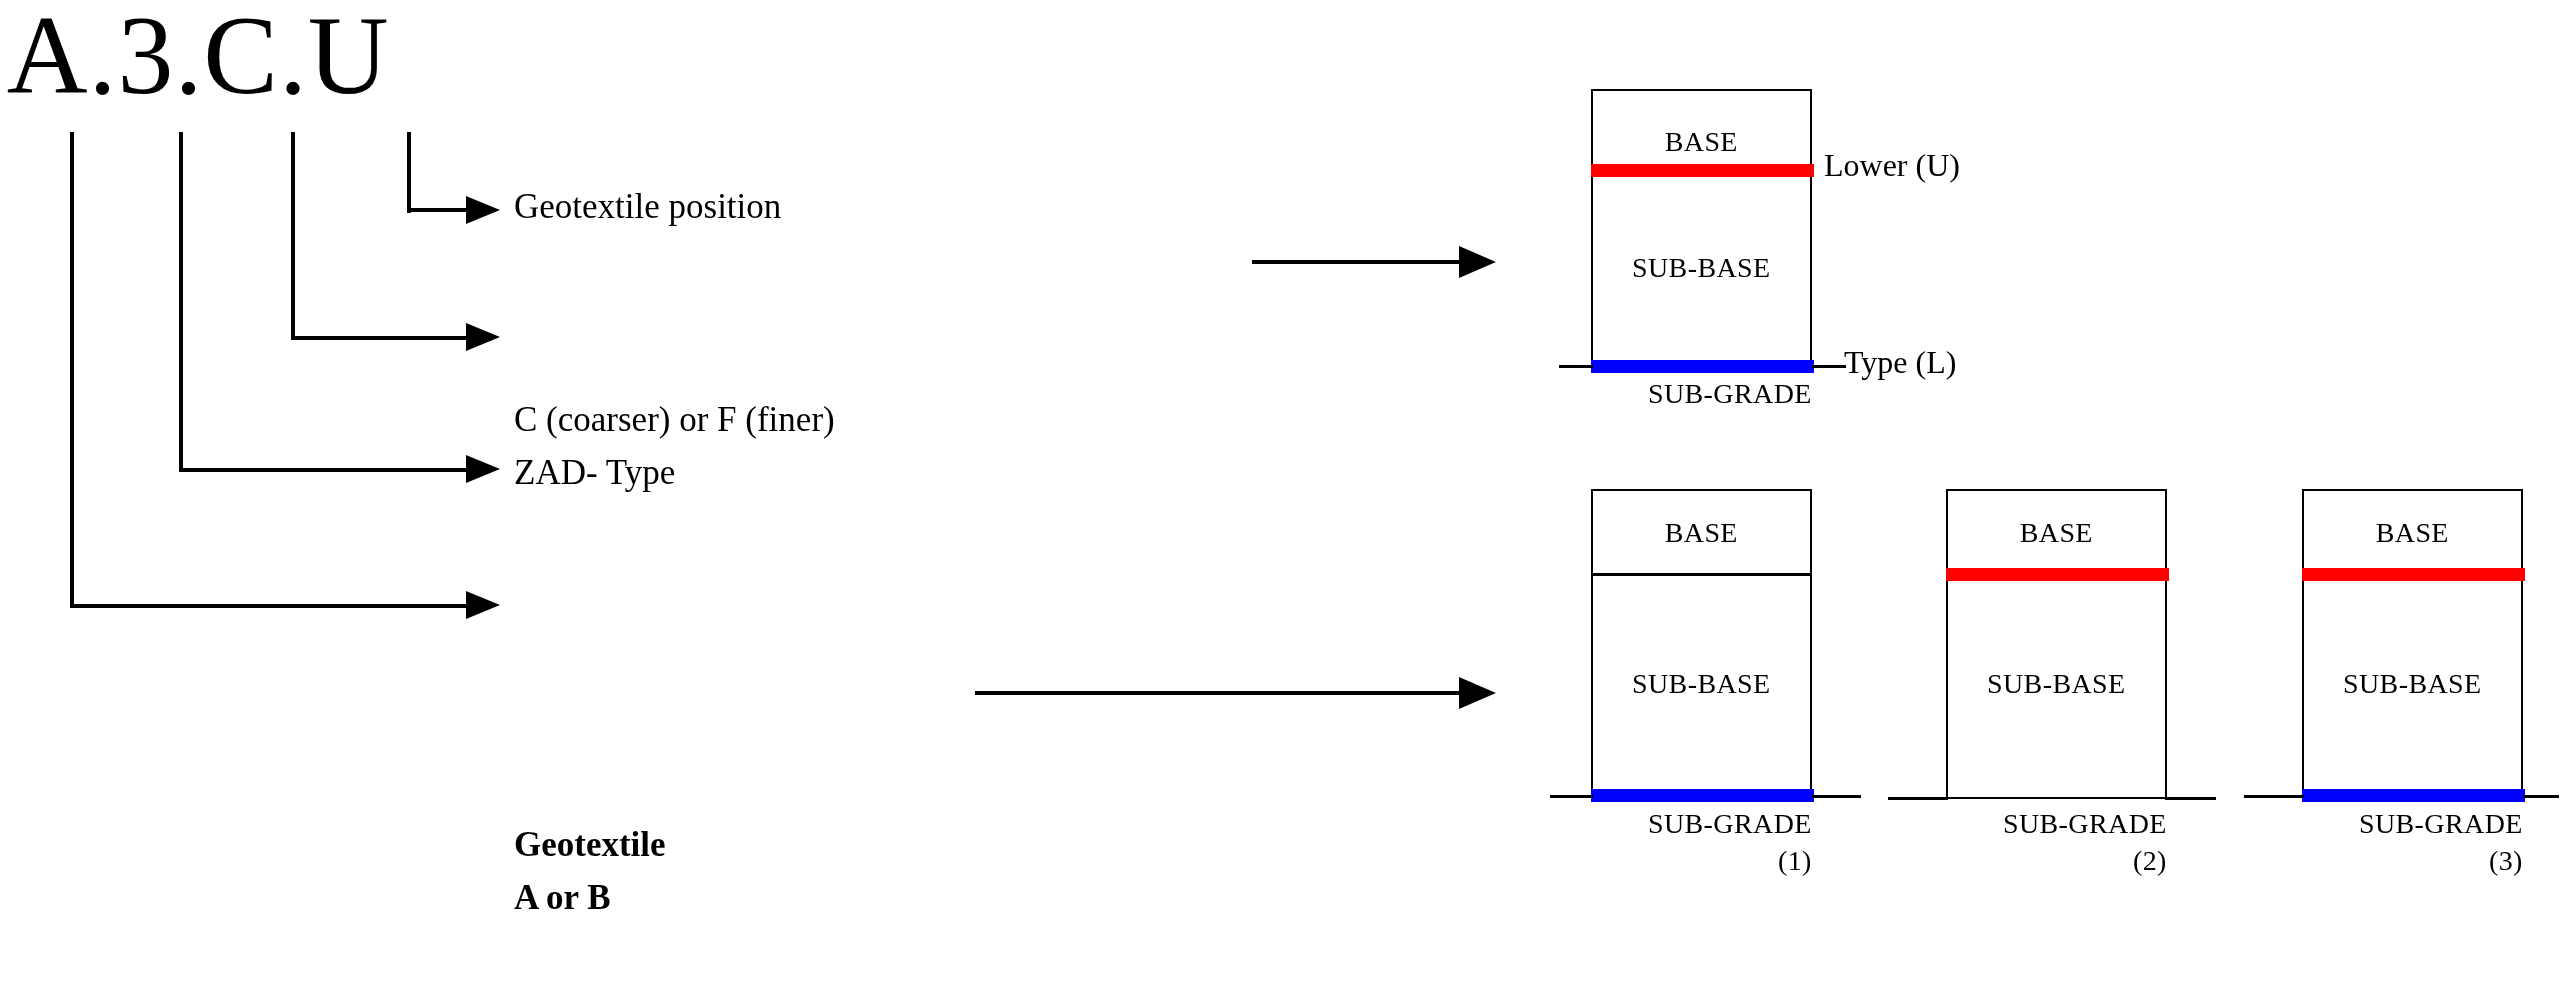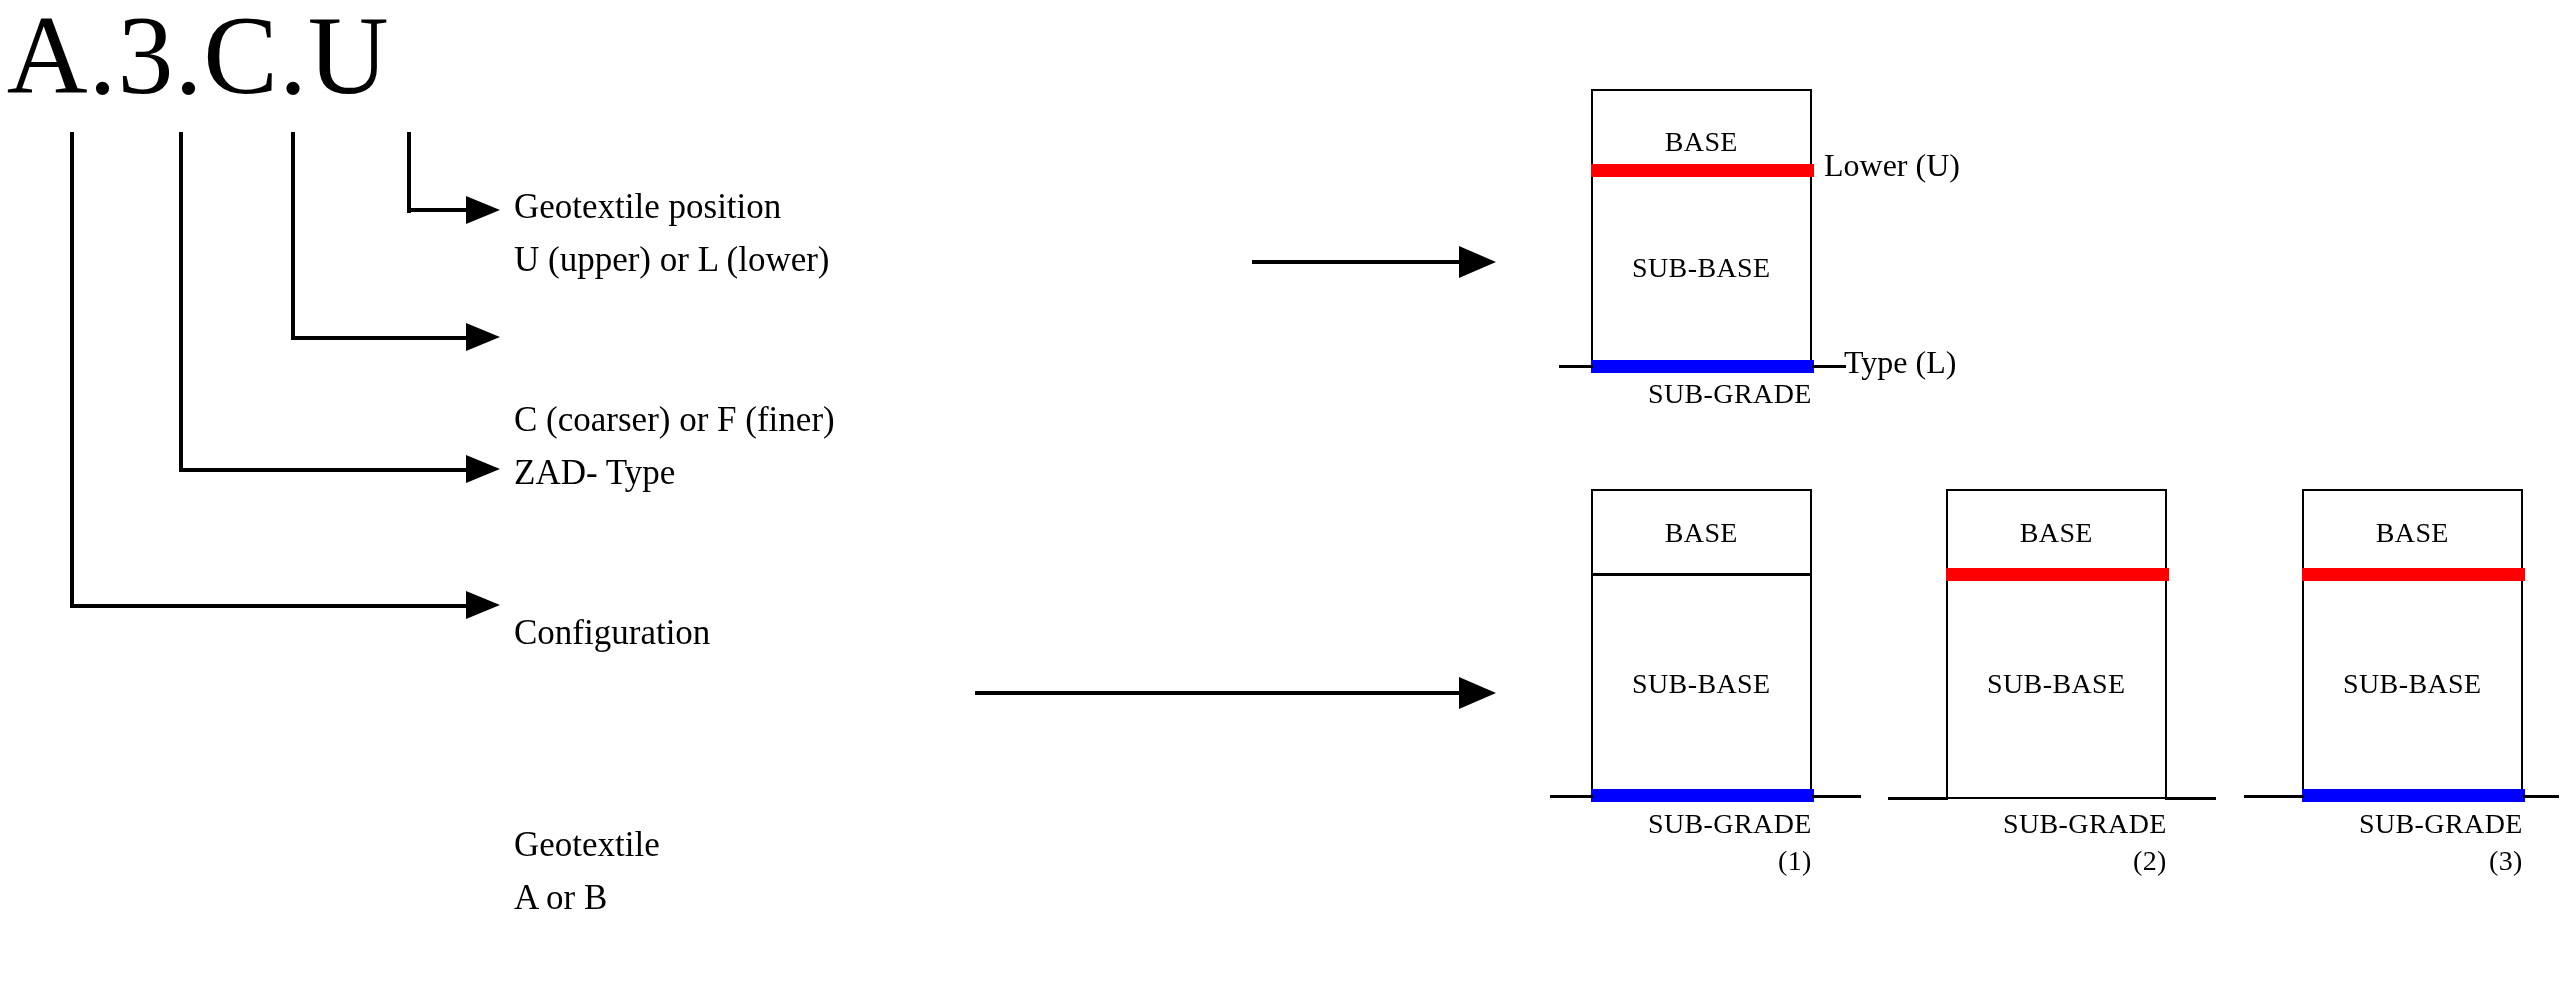--- a/index.html
+++ b/index.html
@@ -140,33 +140,31 @@
   <div class="leader-v" style="left:179px; top:132px; height:340px;"></div>
   <div class="leader-h" style="left:179px; top:468px; width:291px;"></div>
   <div class="arrow-head" style="left:466px; top:455px;"></div>
 
   <div class="leader-v" style="left:70px; top:132px; height:476px;"></div>
   <div class="leader-h" style="left:70px; top:604px; width:400px;"></div>
   <div class="arrow-head" style="left:466px; top:591px;"></div>
 
   <div class="label-block" style="left:514px; top:180px;">
     <span class="ln">Geotextile position</span>
-    <span class="ln">U (upper) or L (lower)</span>
   </div>
 
   <div class="label-block" style="left:514px; top:393px;">
     <span class="ln">C (coarser) or F (finer)</span>
     <span class="ln">ZAD- Type</span>
   </div>
 
   <div class="label-block" style="left:514px; top:606px;">
-    <span class="ln">Configuration</span>
-  </div>
-
-  <div class="label-block" style="left:514px; top:818px;">
+  </div>
+
+  <div class="label-block" style="left:514px; top:818px;font-weight:bold;">
     <span class="ln">Geotextile</span>
     <span class="ln">A or B</span>
   </div>
 
   <div class="conn-line" style="left:1252px; top:260px; width:213px;"></div>
   <div class="conn-head" style="left:1459px; top:246px;"></div>
 
   <div class="conn-line" style="left:975px; top:691px; width:490px;"></div>
   <div class="conn-head" style="left:1459px; top:677px;"></div>
 

